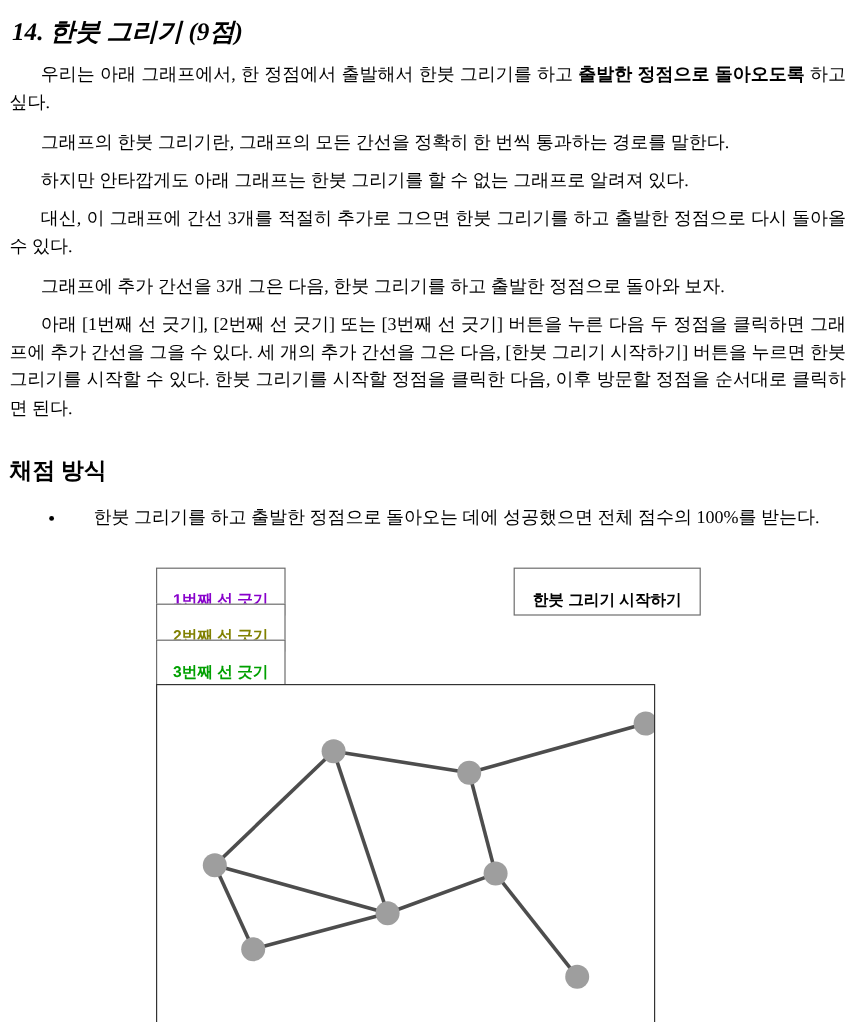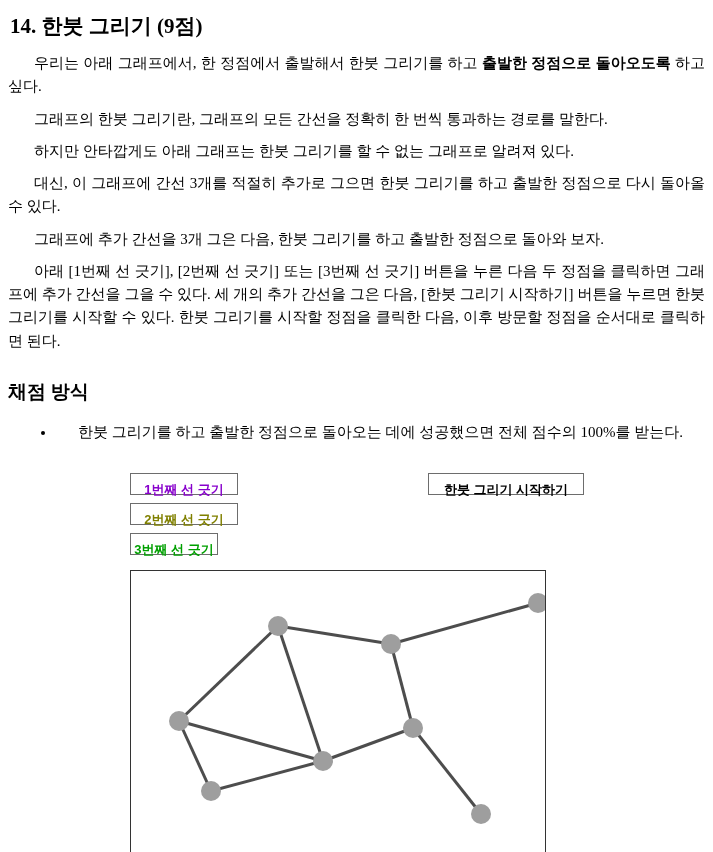--- a/index.html
+++ b/index.html
@@ -6,39 +6,40 @@
   body {
     width: 713px; height: 852px;
     font-family: "Liberation Serif", serif;
     color: #000; position: relative; overflow: hidden;
   }
   .page { padding: 4px 8px 0 8px; }
   h1 {
     font-size: 21px; font-weight: bold;
     margin: 8px 0 12px 2px;
     font-family: "Liberation Serif", serif;
+    font-style: italic;
   }
   p {
     font-size: 15px; line-height: 1.55;
     margin: 9px 0; text-indent: 26px; text-align: justify;
   }
   h2 {
     font-size: 19px; font-weight: bold;
     margin: 26px 0 10px 0;
     font-family: Liberation Serif, serif;
   }
   ul { margin: 16px 0 0 30px; padding: 0 0 0 18px; }
   li { font-size: 15px; line-height: 1.5; text-align: center; }
   .widget { position: relative; height: 396px; margin-top: 30px; }
   .btn {
     position: absolute; box-sizing: border-box;
     background: #ffffff; border: 1px solid #6d6d6d;
     font-family: "Liberation Sans", sans-serif;
     font-weight: bold; font-size: 13px;
-    text-align: center; padding: 9px 0; height: 22px;
+    text-align: center; padding: 19px 0; height: 22px;
     cursor: pointer; line-height: 14px;
   }
   .canvas-box {
     position: absolute; box-sizing: content-box;
     border: 1px solid #333333; background: #ffffff;
     width: 414px; height: 288px;
   }
   svg { display: block; }
 </style>
 </head>
@@ -65,21 +66,21 @@
   <ul>
     <li>한붓 그리기를 하고 출발한 정점으로 돌아오는 데에 성공했으면 전체 점수의 100%를 받는다.</li>
   </ul>
 
   <div class="widget">
 
     <button class="btn" style="left: 122px; top: 0px; width: 108px; color: rgb(136, 0, 204);">1번째 선 긋기</button>
 
     <button class="btn" style="left: 122px; top: 30px; width: 108px; color: rgb(128, 128, 0);">2번째 선 긋기</button>
 
-    <button class="btn" style="left: 122px; top: 60px; width: 88px; color: rgb(0, 160, 0);">3번째 선 긋기</button>
+    <button class="btn" style="left: 122px; top: 60px; width: 108px; color: rgb(0, 160, 0);">3번째 선 긋기</button>
 
     <button class="btn" style="left: 420px; top: 0px; width: 156px; color: rgb(0, 0, 0);">한붓 그리기 시작하기</button>
 
     <div class="canvas-box" style="left:122px; top:97px;">
       <svg width="414" height="288" viewBox="0 0 414 288">
           <line x1="147" y1="55" x2="260" y2="73" stroke="#4d4d4d" stroke-width="3"></line>
           <line x1="260" y1="73" x2="407" y2="32" stroke="#4d4d4d" stroke-width="3"></line>
           <line x1="147" y1="55" x2="48" y2="150" stroke="#4d4d4d" stroke-width="3"></line>
           <line x1="147" y1="55" x2="192" y2="190" stroke="#4d4d4d" stroke-width="3"></line>
           <line x1="260" y1="73" x2="282" y2="157" stroke="#4d4d4d" stroke-width="3"></line>

